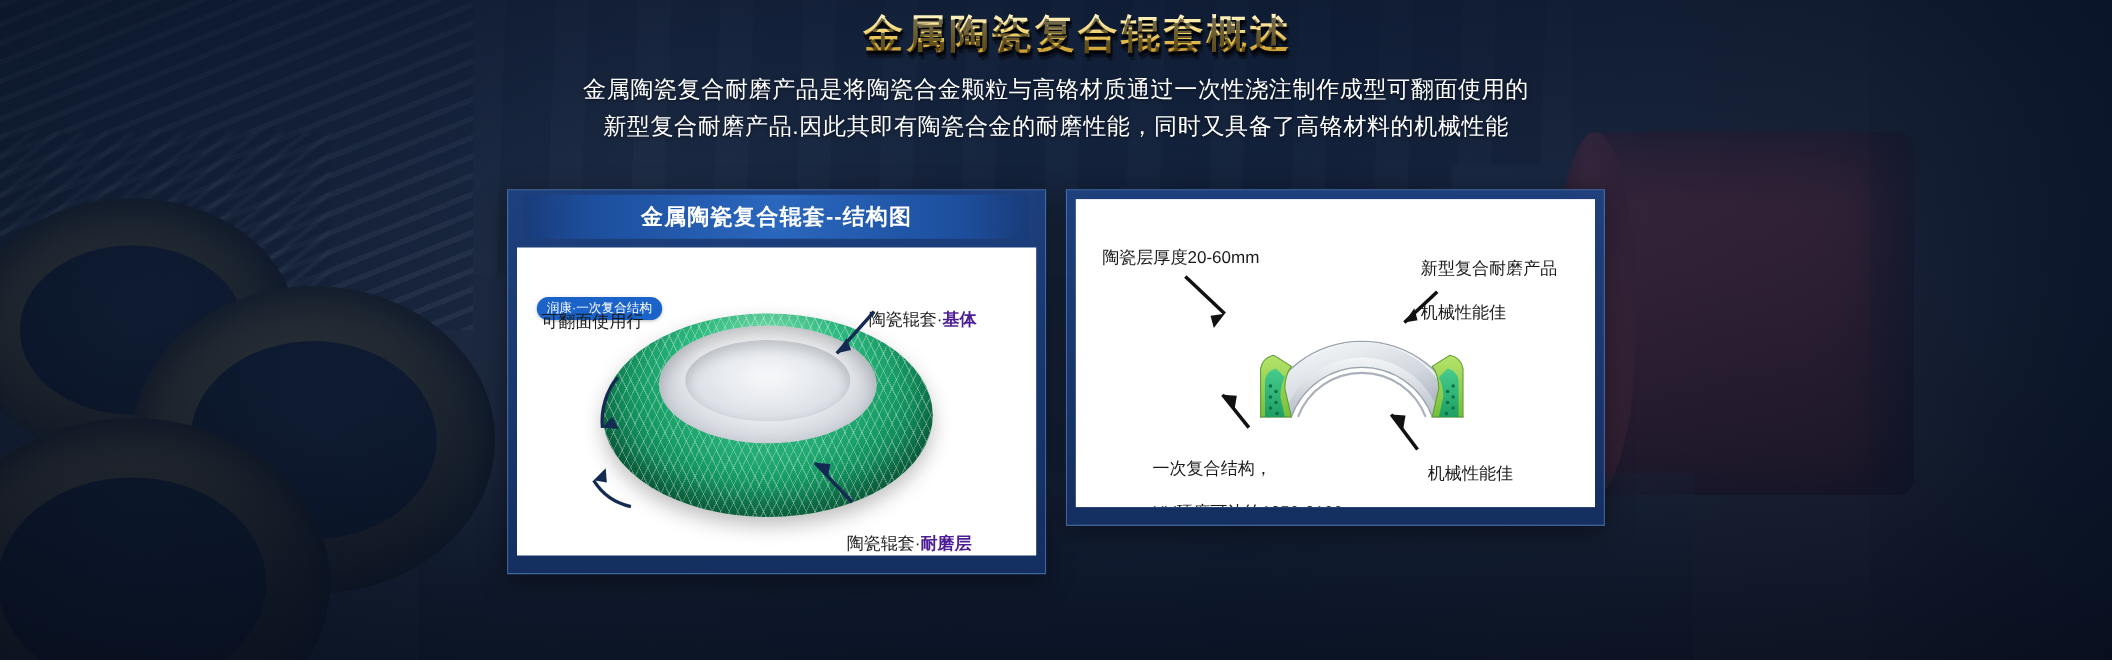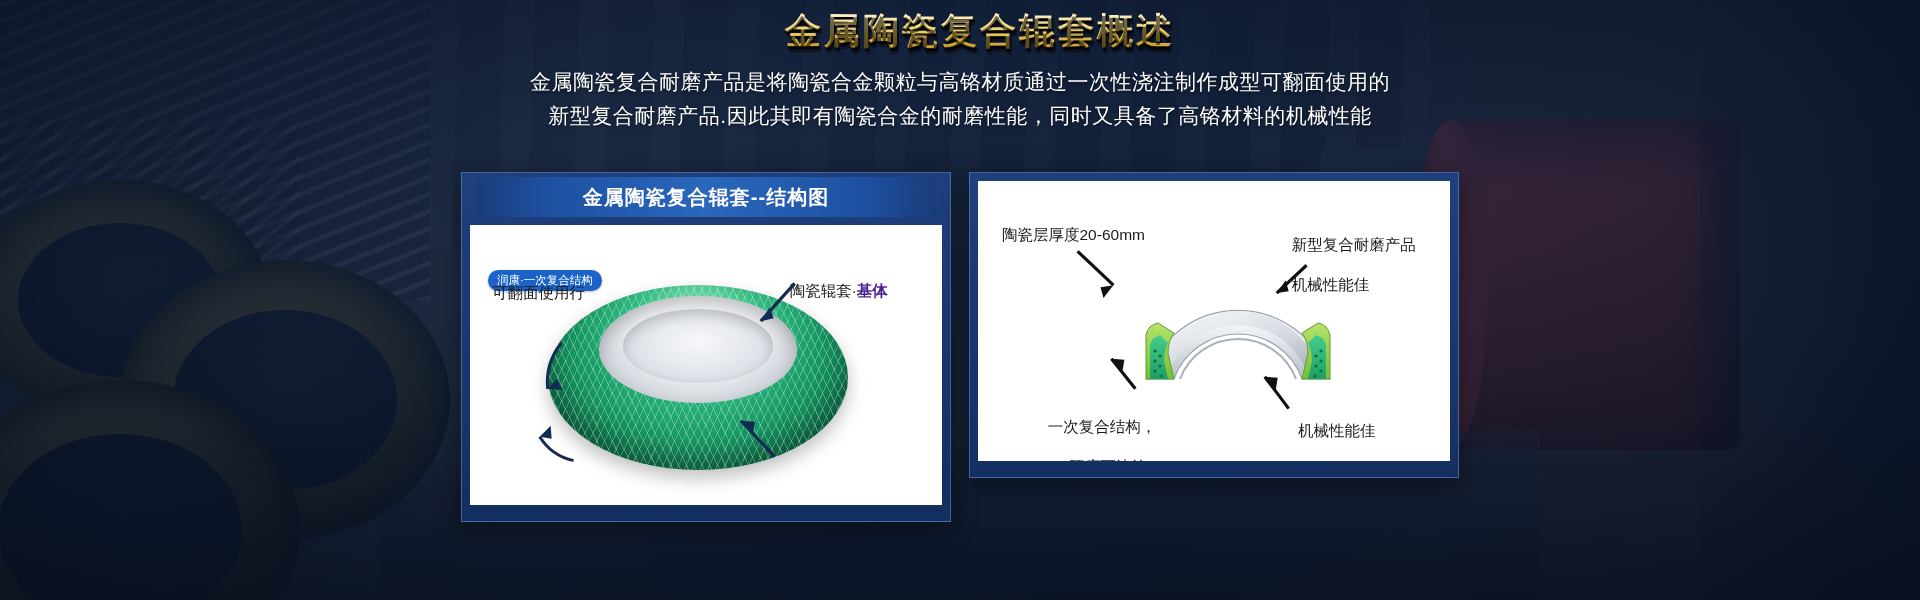--- a/index.html
+++ b/index.html
@@ -206,20 +206,23 @@
         <div class="panel-body">
 
           <span class="pill" style="left:18px; top:22px;">润康·一次复合结构</span>
 
           <span class="lbl" style="left:22px; top:58px;">可翻面使用行</span>
 
           <span class="lbl" style="left:268px; top:36px;">
             <span>陶瓷辊套·</span><b>基体</b>
           </span>
 
+          <span class="lbl" style="left:248px; top:240px;">
+            <span>陶瓷辊套·</span><b>耐磨层</b>
+          </span>
 
           <div class="torus-wrap">
             <div class="torus-outer"></div>
             <div class="torus-tex"></div>
             <div class="torus-hole"></div>
             <div class="torus-hole2"></div>
           </div>
 
           <svg class="arrow-svg" viewBox="0 0 474 280">
 

